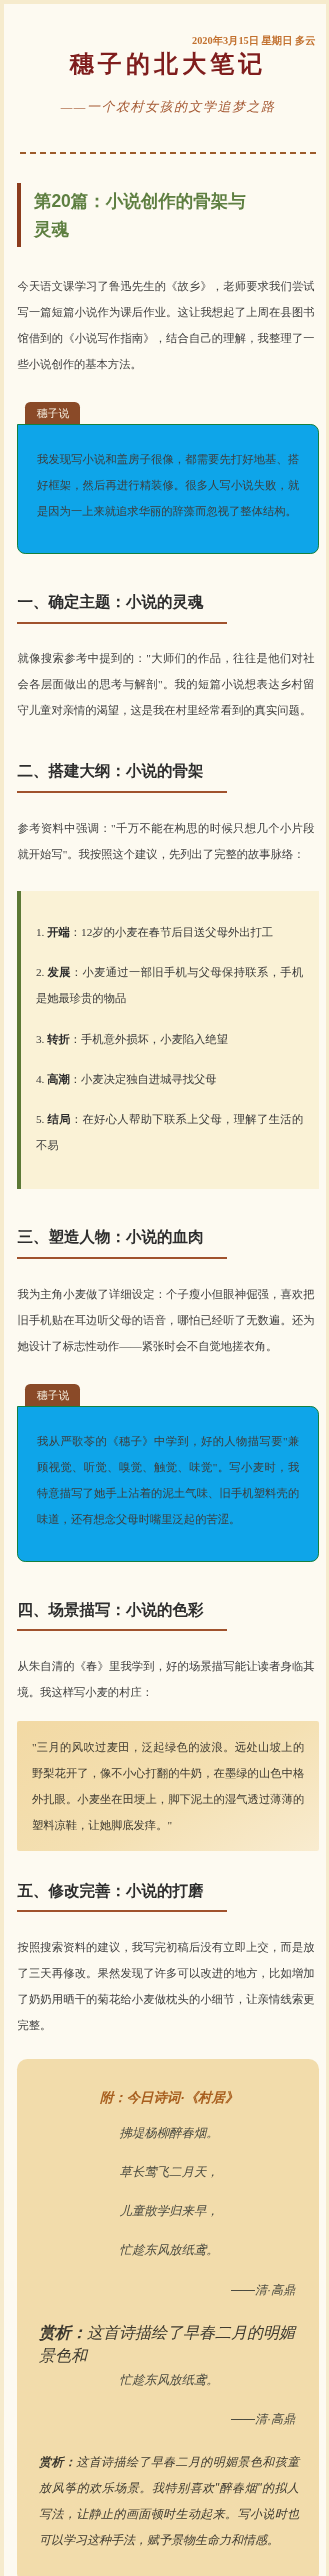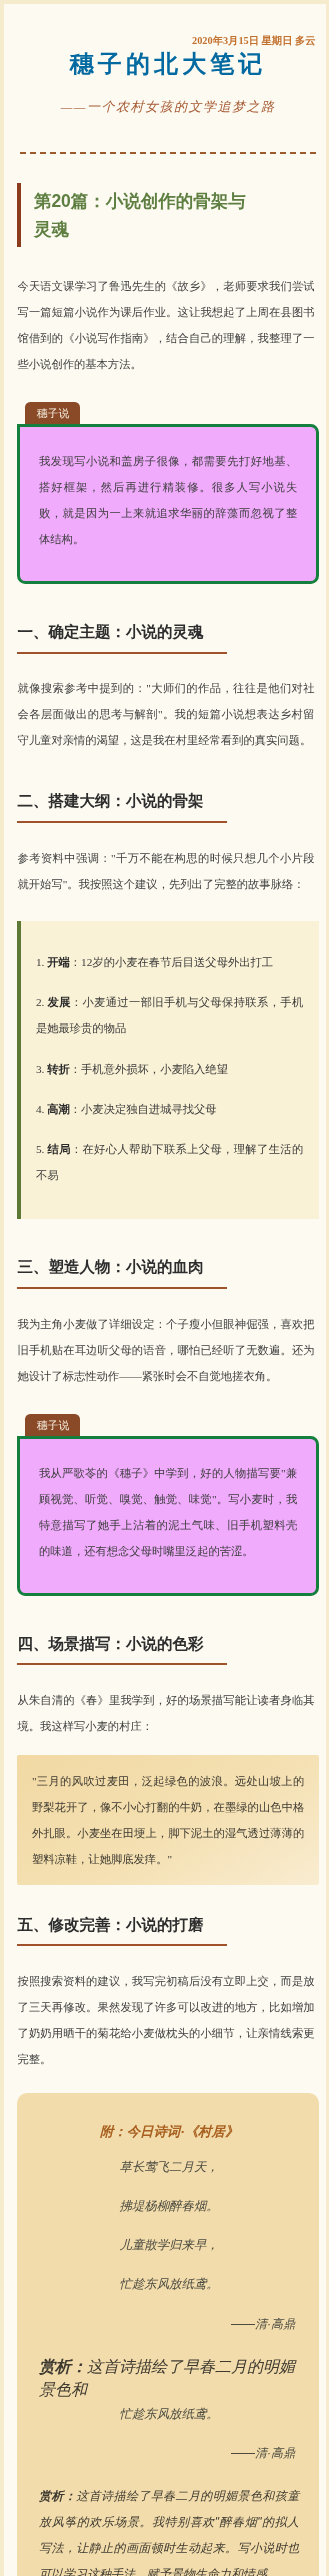--- a/index.html
+++ b/index.html
@@ -12,21 +12,21 @@
   .page {
     width:100%; height:100%; background:#fdfaf1;
     padding:30px 7.2px 0 13.4px; overflow:hidden; position:relative;
   }
   
   .date-line {
     text-align:right; color:#c2702e; font-size:10.3px; line-height:13px;
     padding-right:3.1px; font-family:"Liberation Serif","DejaVu Serif",serif;font-weight:bold;
   }
   .main-title {
-    text-align:center; color:#0369a1; font-size:24px; font-weight:600;
+    text-align:center; color:#7f1d1d; font-size:24px; font-weight:600;
     letter-spacing:4.1px; line-height:33px; margin-top:1px;
   }
   .sub-title {
     text-align:center; color:#a65b35; font-size:13px; font-style:italic;
     letter-spacing:1.5px; line-height:19.6px; margin-top:15.5px;
   }
   .dash-divider {
     border:none; border-top:2.1px dashed #9c5b2c; margin:36px 3.1px 0 2.1px;
   }
   
@@ -44,22 +44,22 @@
   }
   .para.tight { margin-top:21.6px; }
   
   .callout { position:relative; margin-top:47px; }
   .callout-tab {
     position:absolute; top:-22px; left:8px; background:#8a4a28; color:#f9f3e4;
     font-size:10.8px; line-height:22px; padding:0 11.3px; border-radius:5.2px 5.2px 0 0;
     font-family:"Liberation Sans","DejaVu Sans",sans-serif;
   }
   .callout-box {
-    border:3px solid #15803d; border-radius:0 8.2px 8.2px 8.2px;
-    background:#f0abfc; padding:20.6px 18.5px 29px 18.5px;
+    border:1px solid #15803d; border-radius:0 8.2px 8.2px 8.2px;
+    background:#0ea5e9; padding:20.6px 18.5px 29px 18.5px;
   }
   .callout-text { color:#3d3d3d; font-size:11.3px; line-height:26px; text-align:justify; }
   
   .sec-heading {
     margin-top:39px; color:#2d2d2d; font-size:15.5px; font-weight:bold;
     line-height:21.6px; font-family:Liberation Mono, monospace;
   }
   .sec-underline { width:210px; height:2.1px; background:#a0522d; margin-top:7.2px; }
   
   .outline-box {
@@ -148,22 +148,22 @@
     <p class="para tight">从朱自清的《春》里我学到，好的场景描写能让读者身临其境。我这样写小麦的村庄：</p>
 
     <div class="scene-quote">"三月的风吹过麦田，泛起绿色的波浪。远处山坡上的野梨花开了，像不小心打翻的牛奶，在墨绿的山色中格外扎眼。小麦坐在田埂上，脚下泥土的湿气透过薄薄的塑料凉鞋，让她脚底发痒。"</div>
 
     <h2 class="sec-heading" style="margin-top:31px;">五、修改完善：小说的打磨</h2>
     <div class="sec-underline"></div>
     <p class="para tight">按照搜索资料的建议，我写完初稿后没有立即上交，而是放了三天再修改。果然发现了许多可以改进的地方，比如增加了奶奶用晒干的菊花给小麦做枕头的小细节，让亲情线索更完整。</p>
 
     <div class="poem-box">
       <div class="poem-title">附：今日诗词·《村居》</div>
+      <div class="poem-line">拂堤杨柳醉春烟。</div>
       <div class="poem-line">草长莺飞二月天，</div>
-      <div class="poem-line">拂堤杨柳醉春烟。</div>
       <div class="poem-line">儿童散学归来早，</div>
       <div class="poem-line">忙趁东风放纸鸢。</div>
       <div class="poem-attr">——清·高鼎</div>
       <div class="poem-appreciation-partial"><b>赏析：</b><span>这首诗描绘了早春二月的明媚景色和</span></div>
       <div class="poem-repeat">忙趁东风放纸鸢。</div>
       <div class="poem-attr">——清·高鼎</div>
       <div class="poem-appreciation"><b>赏析：</b><span>这首诗描绘了早春二月的明媚景色和孩童放风筝的欢乐场景。我特别喜欢"醉春烟"的拟人写法，让静止的画面顿时生动起来。写小说时也可以学习这种手法，赋予景物生命力和情感。</span></div>
     </div>
 
   </div>

